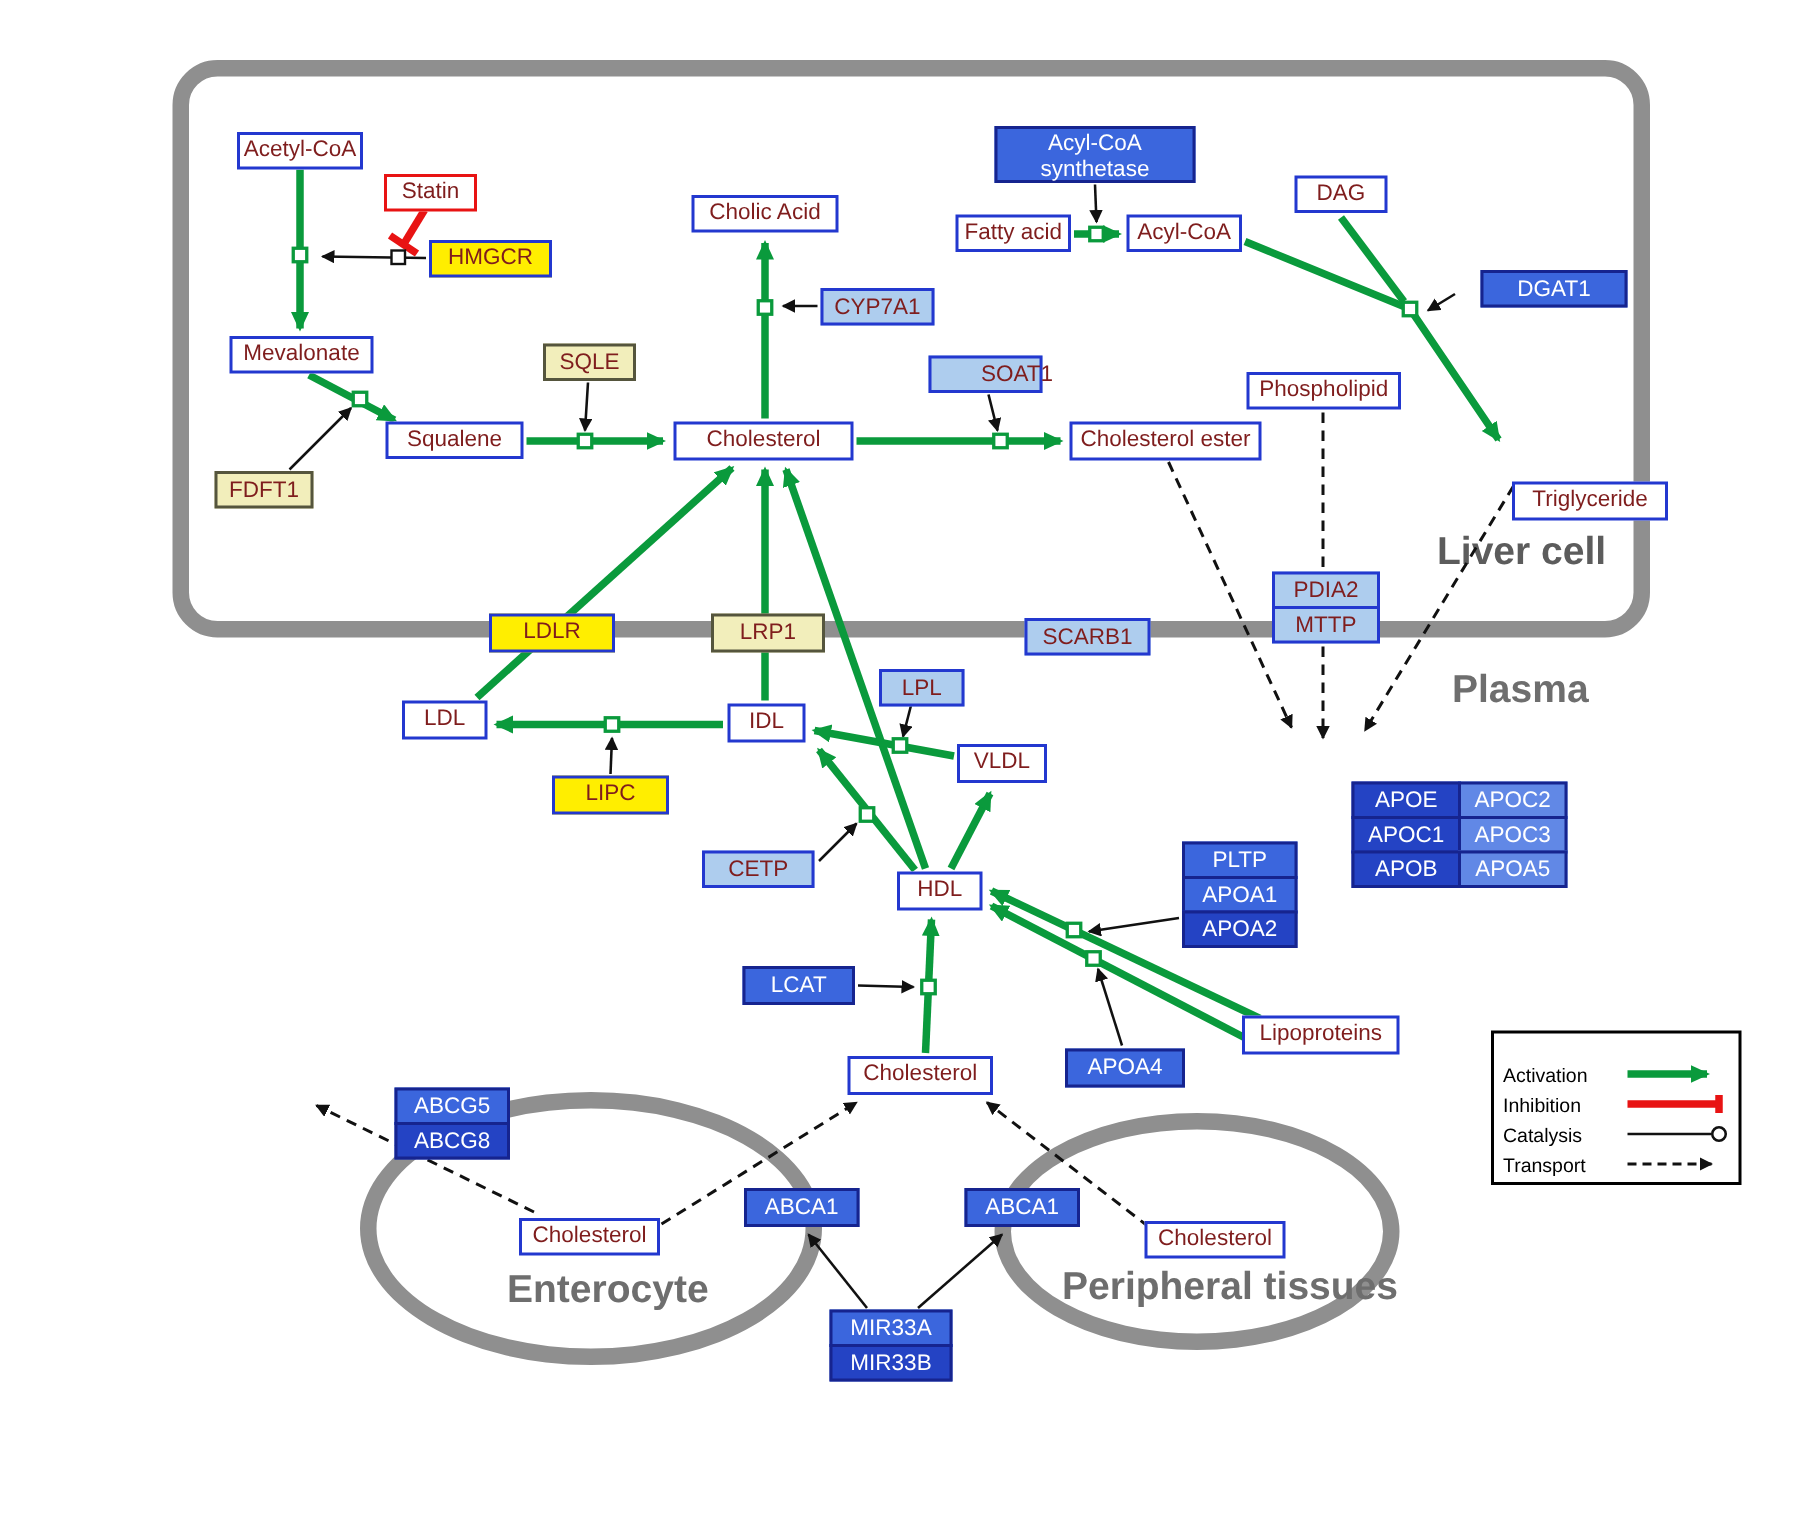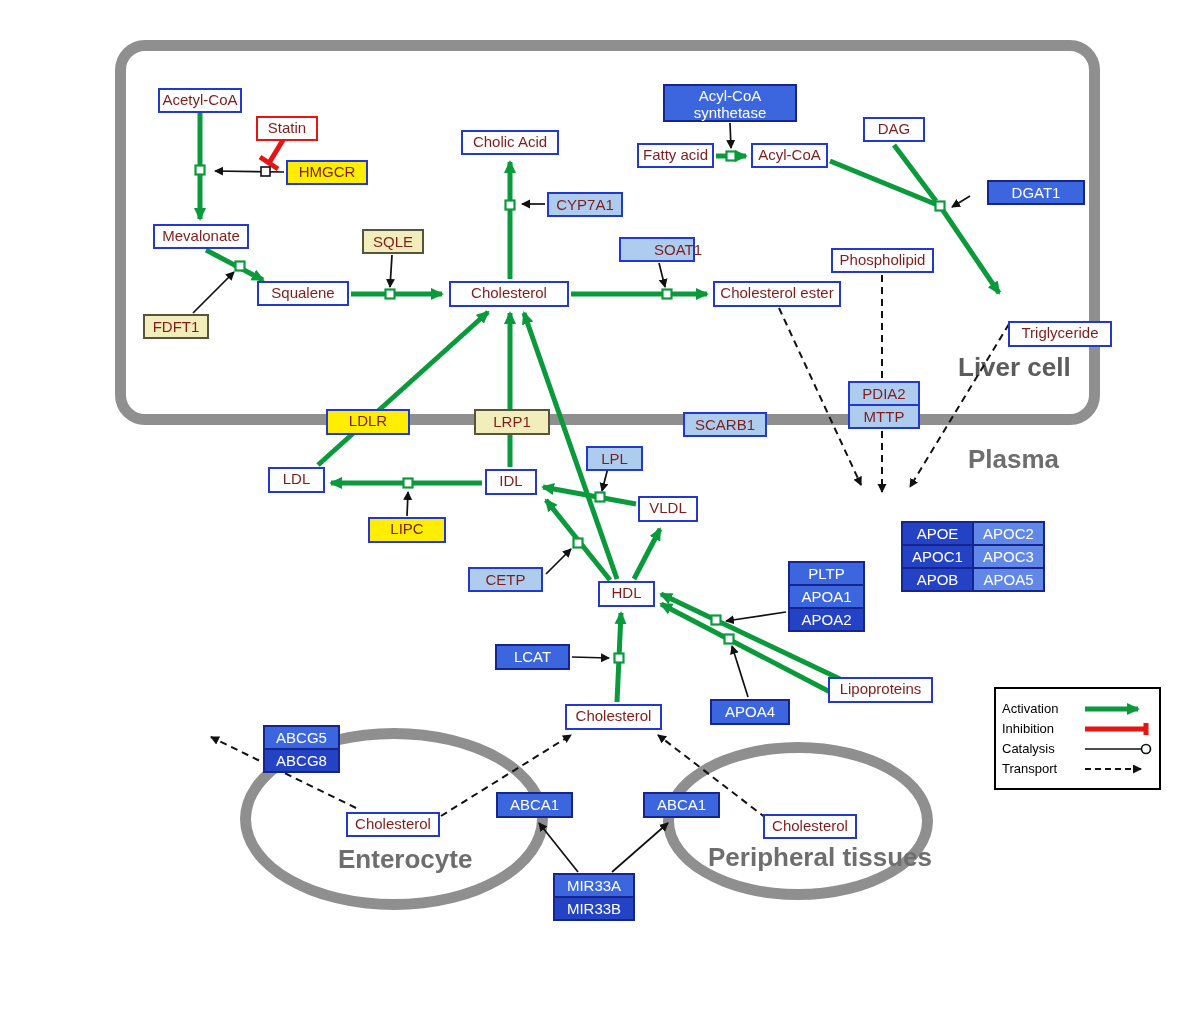--- a/index.html
+++ b/index.html
@@ -25,21 +25,21 @@
   .khaki{background:#f2eebb;border:2px solid #55553d;line-height:21px;}
   .lblue{background:#aecdee;border-width:2px;line-height:21px;}
   .blue{background:#3b66dd;color:#fff;border:2px solid #16248f;line-height:21px;}
   .dblue{background:#2443c4;color:#fff;border:2px solid #16248f;line-height:21px;}
   .mblue{background:#6188e6;color:#fff;border:2px solid #16248f;line-height:21px;}
   .two-line{height:38px;white-space:normal;line-height:17px;padding-top:1px;}
 
   
   #legend{position:absolute;left:994px;top:687px;width:167px;height:103px;box-sizing:border-box;
           border:2px solid #000;background:#fff;z-index:4;display:flex;flex-direction:column;
-          justify-content:center;padding:2px 6px;}
+          justify-content:flex-end;padding:2px 6px;}
   .legend-row{display:flex;align-items:center;justify-content:space-between;height:20px;}
   .legend-row span{font-size:13px;color:#000;}
 </style>
 </head>
 <body>
 
 <div id="canvas">
 
   <div class="membrane-rect" style="left:115px;top:40px;width:985px;height:385px;"></div>
   <div class="membrane-ellipse" style="left:240px;top:728px;width:308px;height:182px;"></div>

